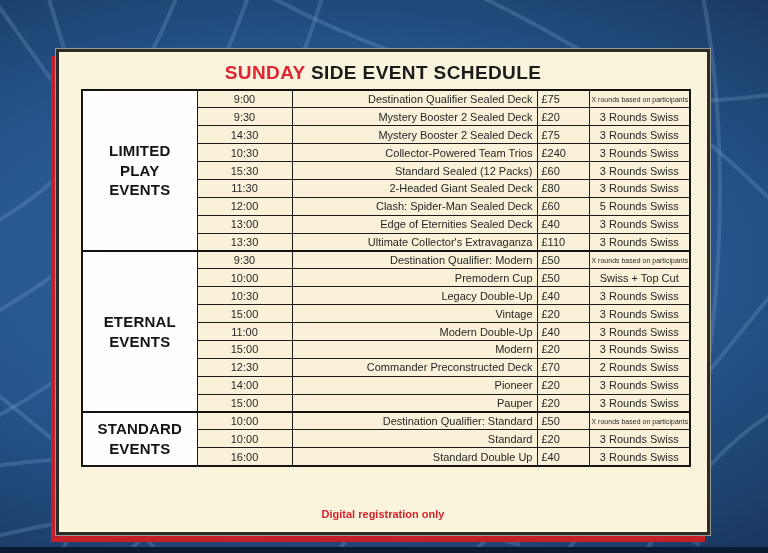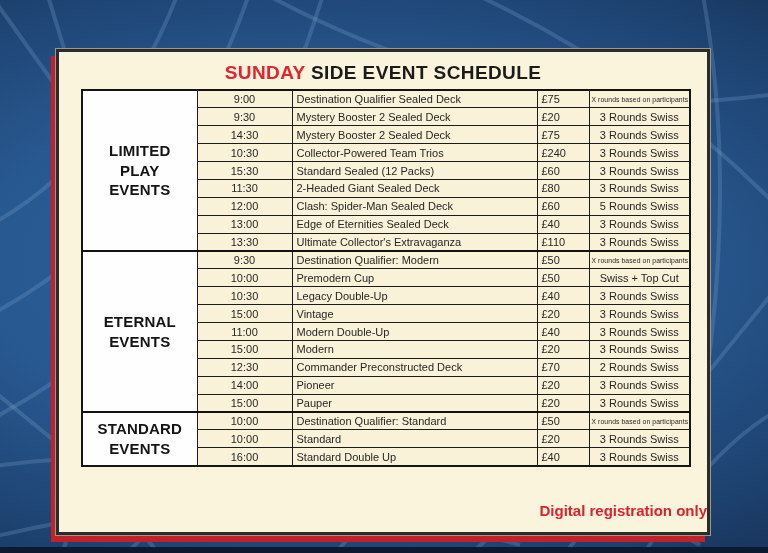--- a/index.html
+++ b/index.html
@@ -43,28 +43,28 @@
   }
   table.sched th.section{
     background:#fefefe;
     font-weight:bold;font-size:15px;line-height:1.3;letter-spacing:0.2px;
     text-align:center;vertical-align:middle;color:#141414;
     white-space:normal;
     border-right:1.6px solid #1c1c1c;
   }
   tr.sec-start td, tr.sec-start th{border-top:2.6px solid #121212;}
   td.time{text-align:center;}
-  td.event{text-align:left;padding-left:11px;}
+  td.event{text-align:right;padding-left:11px;}
   td.price{text-align:left;}
   td.rounds{text-align:center;}
   td.rounds.small{font-size:6.8px;letter-spacing:0.1px;padding:0 2px;}
 
   .footer{
     position:absolute;left:0;bottom:10px;width:100%;
-    text-align:right;color:#d8222c;font-weight:bold;font-size:15px;line-height:1.5;
+    text-align:center;color:#d8222c;font-weight:bold;font-size:11px;line-height:1.5;
   }
 </style>
 </head>
 <body>
 
 <svg class="web-bg" viewBox="0 0 768 553" aria-hidden="true">
   <g fill="none" stroke="#7aa3cd" stroke-opacity="0.28" stroke-width="4">
 
     <path d="M -40 240 Q 120 170 190 -40"></path>
     <path d="M -40 330 Q 180 230 260 -40"></path>

